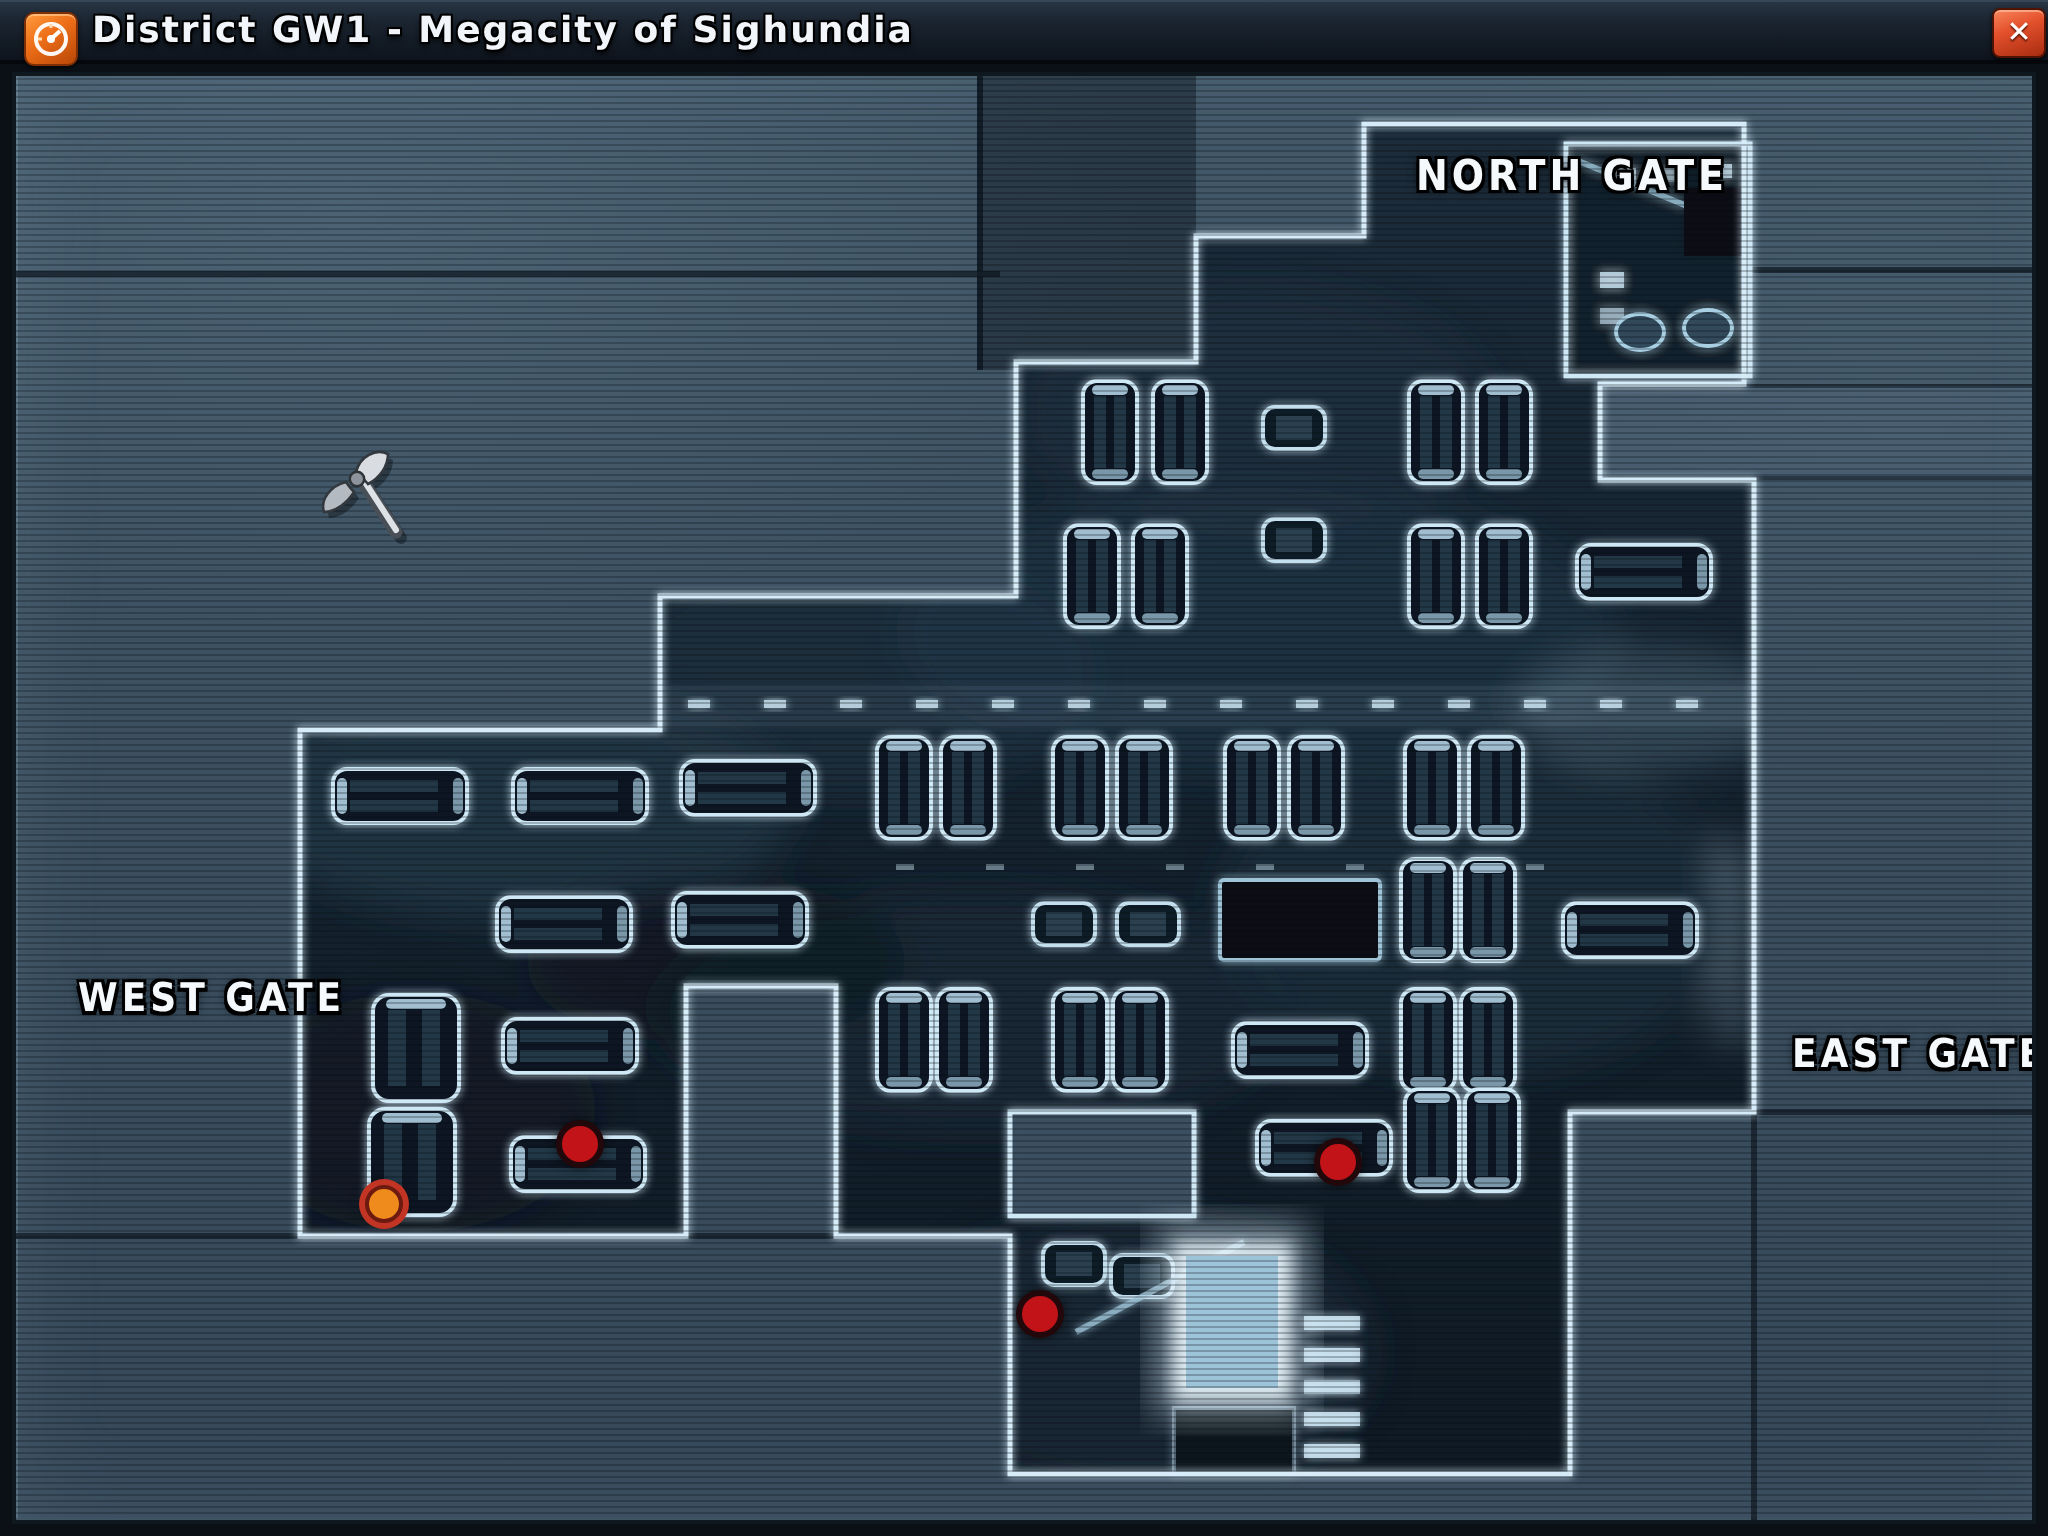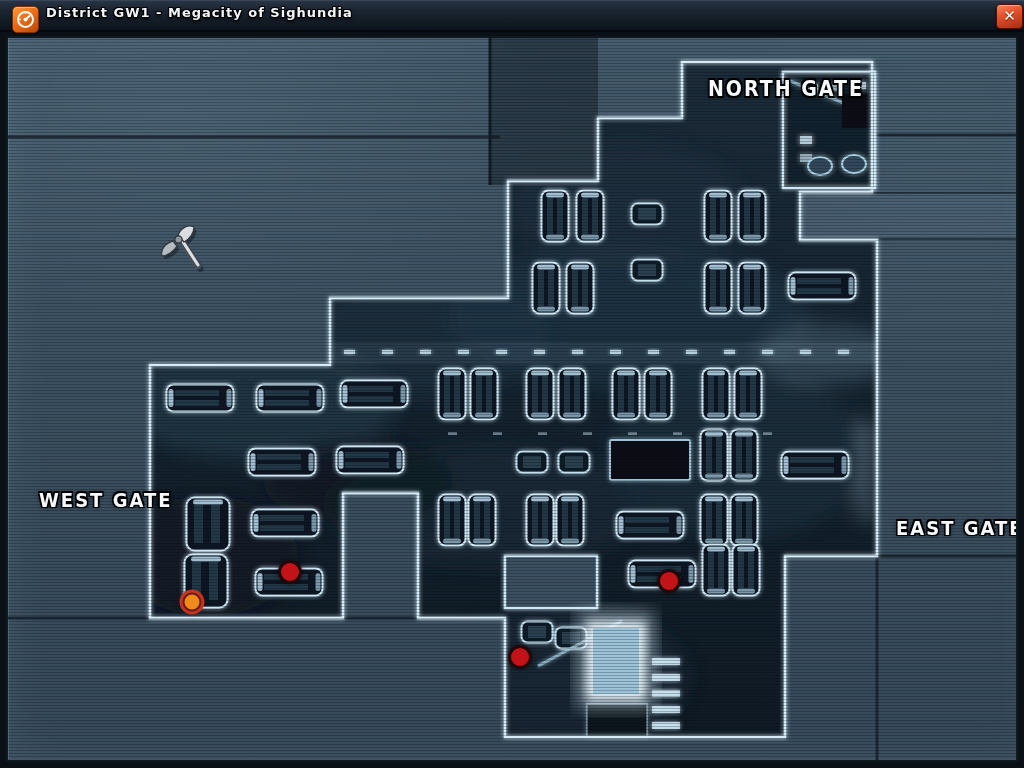--- a/index.html
+++ b/index.html
@@ -7,21 +7,21 @@
     background:#0a0f15;font-family:"DejaVu Sans","Liberation Sans",sans-serif;}
 
   
   .titlebar{position:absolute;left:0;top:0;width:1024px;height:30px;
     background:linear-gradient(#2a3646 0%,#1b2531 35%,#131b25 70%,#0e141d 100%);
     border-bottom:2px solid #05080d;}
   .titlebar .topline{position:absolute;left:0;top:0;width:100%;height:1px;background:#3c4e60;opacity:.7;}
   .app-icon{position:absolute;left:12px;top:6px;width:25px;height:25px;border-radius:5px;
     background:linear-gradient(145deg,#ff9a3c 0%,#ec6d17 45%,#b84708 100%);
     border:1px solid #7e2f06;box-shadow:0 1px 2px rgba(0,0,0,.7), inset 0 1px 0 rgba(255,220,170,.55);}
-  .title-text{position:absolute;left:46px;top:5px;font-size:13px;font-weight:bold;
+  .title-text{position:absolute;left:46px;top:5px;font-size:18px;font-weight:bold;
     color:#f2f6fa;letter-spacing:1px;white-space:nowrap;
     text-shadow:-1px -1px 0 #000,1px -1px 0 #000,-1px 1px 0 #000,1px 1px 0 #000,0 2px 3px rgba(0,0,0,.9);}
   .close-btn{position:absolute;left:996px;top:4px;width:25px;height:23px;border-radius:4px;
     background:linear-gradient(160deg,#f8865c 0%,#e4512c 40%,#a72c10 100%);
     border:1px solid #4f1203;box-shadow:inset 0 1px 0 rgba(255,200,170,.6),0 1px 2px rgba(0,0,0,.8);
     color:#fff;font-weight:bold;font-size:15px;line-height:22px;text-align:center;cursor:pointer;
     text-shadow:0 1px 1px rgba(60,10,0,.8);}
 
   
   .map{position:absolute;left:8px;top:36px;width:1008px;height:724px;overflow:hidden;

